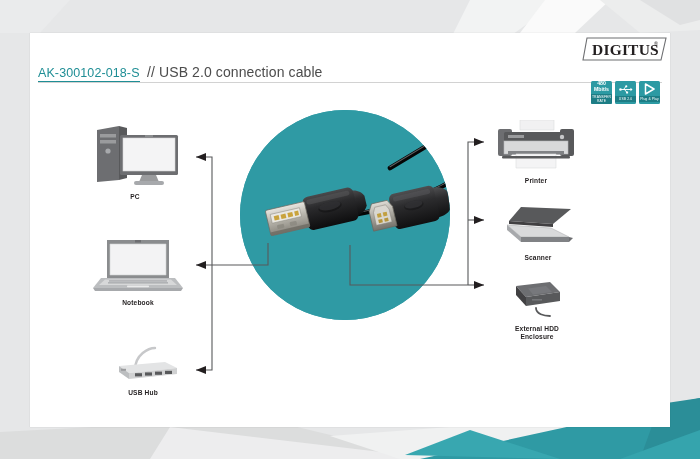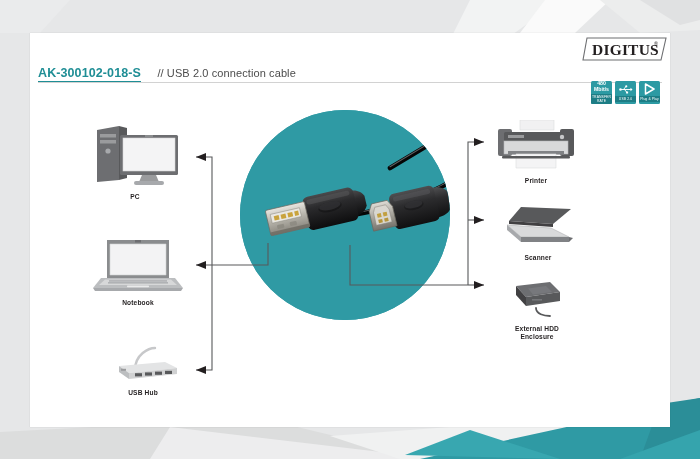--- a/index.html
+++ b/index.html
@@ -14,25 +14,25 @@
   
   .card{
     position:absolute;left:30px;top:33px;width:640px;height:394px;
     background:#ffffff;
     box-shadow:0 0 1px rgba(0,0,0,.18);
   }
 
   
   .hdr{position:absolute;left:38px;top:63px;white-space:nowrap;}
   .hdr .sku{
-    font-size:12.5px;font-weight:bold;color:#1f8e95;letter-spacing:.1px;
+    font-size:12.5px;font-weight:normal;color:#1f8e95;letter-spacing:.1px;
     border-bottom:1px solid #1f8e95;padding-bottom:1px;
   }
   .hdr .desc{
-    font-size:11px;color:#4c4c4c;margin-left:12px;letter-spacing:.1px;
+    font-size:14px;color:#4c4c4c;margin-left:3px;letter-spacing:.1px;
   }
   .hdr-rule{
     position:absolute;left:38px;top:82px;width:624px;height:1px;background:#d2d2d2;
   }
 
   
   .logo{position:absolute;right:32px;top:36px;width:86px;height:26px;}
   .logo svg{display:block;}
 
   

